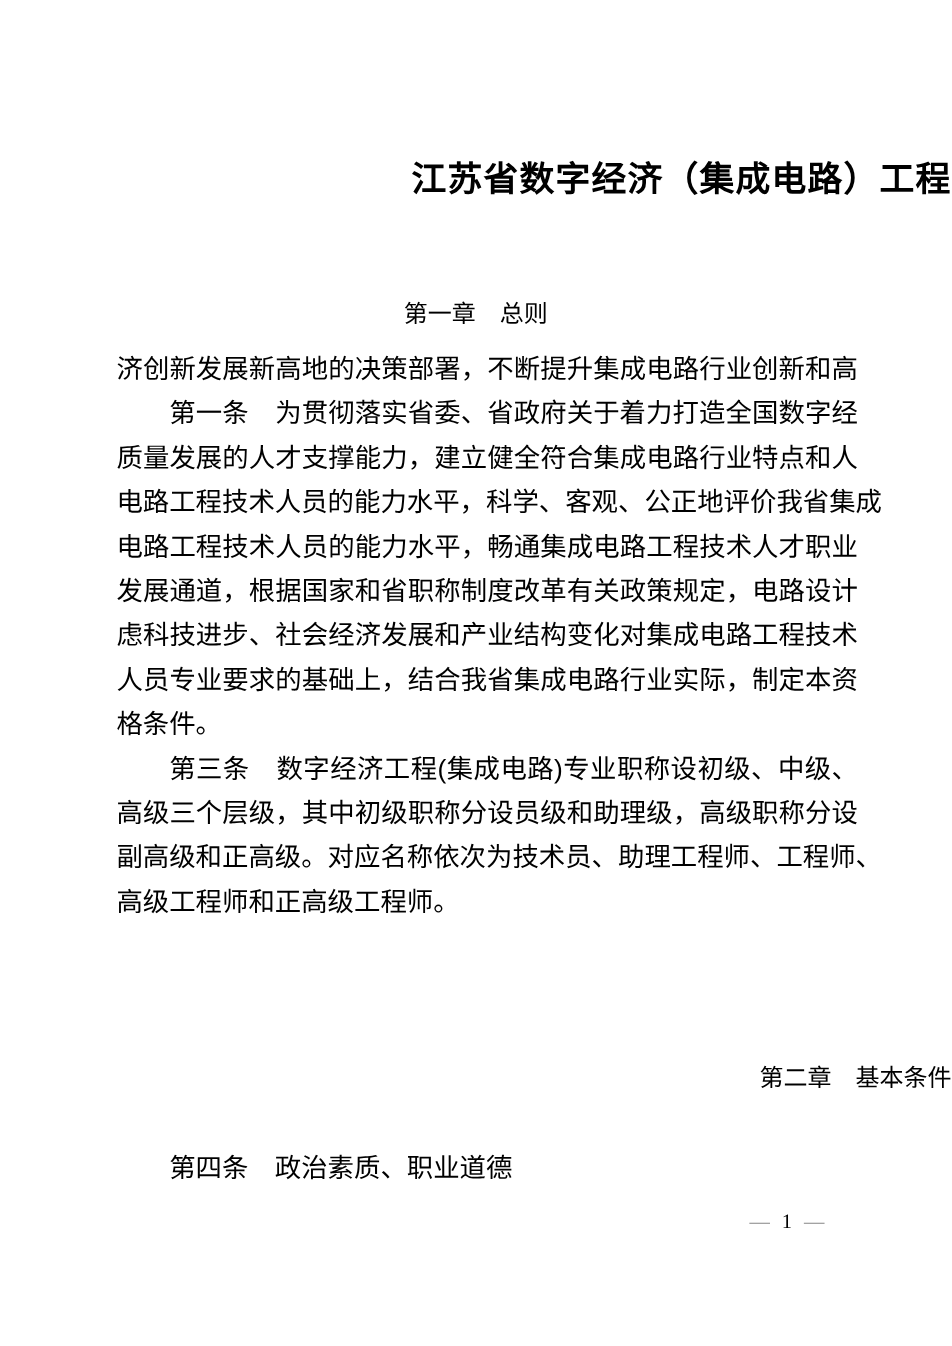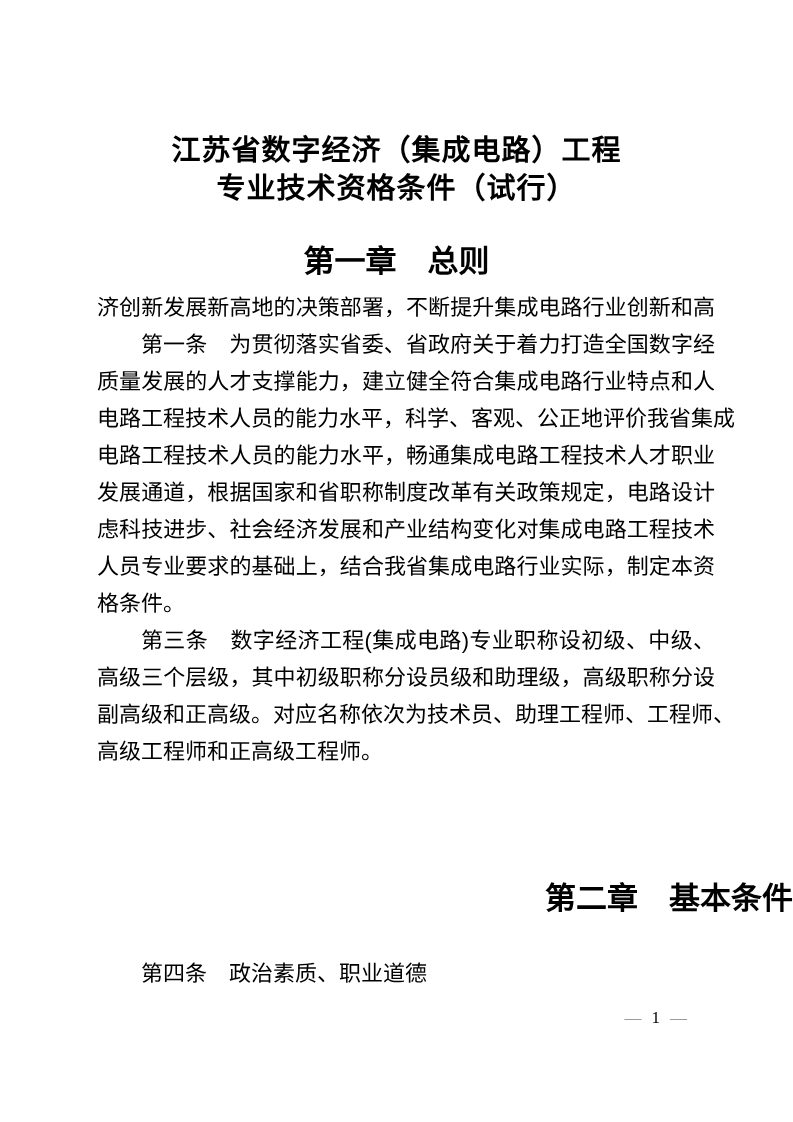--- a/index.html
+++ b/index.html
@@ -16,34 +16,34 @@
     overflow: hidden;
     font-family: "Liberation Sans", sans-serif;
     color: #000000;
   }
   .doc-title {
     position: absolute;
     top: 131px;
     left: 0;
     right: 0;
     margin: 0;
-    text-align: center;
+    text-align: right;
     font-size: 29px;
     font-weight: 700;
     line-height: 38px;
     letter-spacing: 1px;
   }
   .chapter-heading {
     position: absolute;
     left: 0;
     right: 0;
     margin: 0;
     text-align: center;
-    font-size: 31px;
-    font-weight: 700;
+    font-size: 20px;
+    font-weight: 400;
     line-height: 32px;
   }
   .chapter-heading.ch1 { top: 246px; }
   .chapter-heading.ch2 { top: 883px; text-align: right; }
   .body-block {
     position: absolute;
     left: 97px;
     width: 618px;
     font-size: 22px;
     font-weight: 400;
@@ -82,21 +82,20 @@
     padding: 0 4px;
   }
 </style>
 </head>
 <body>
 
 <div class="page">
 
   <h1 class="doc-title">
     <div class="title-line">江苏省数字经济（集成电路）工程</div>
-    <div class="title-line">专业技术资格条件（试行）</div>
   </h1>
 
   <h2 class="chapter-heading ch1">第一章　总则</h2>
 
   <div class="body-block ch1-body" id="ch1-body">
       <div class="para">
         <div class="line">济创新发展新高地的决策部署，不断提升集成电路行业创新和高</div>
         <div class="line first">第一条　为贯彻落实省委、省政府关于着力打造全国数字经</div>
         <div class="line">质量发展的人才支撑能力，建立健全符合集成电路行业特点和人</div>
         <div class="line">电路工程技术人员的能力水平，科学、客观、公正地评价我省集成</div>

